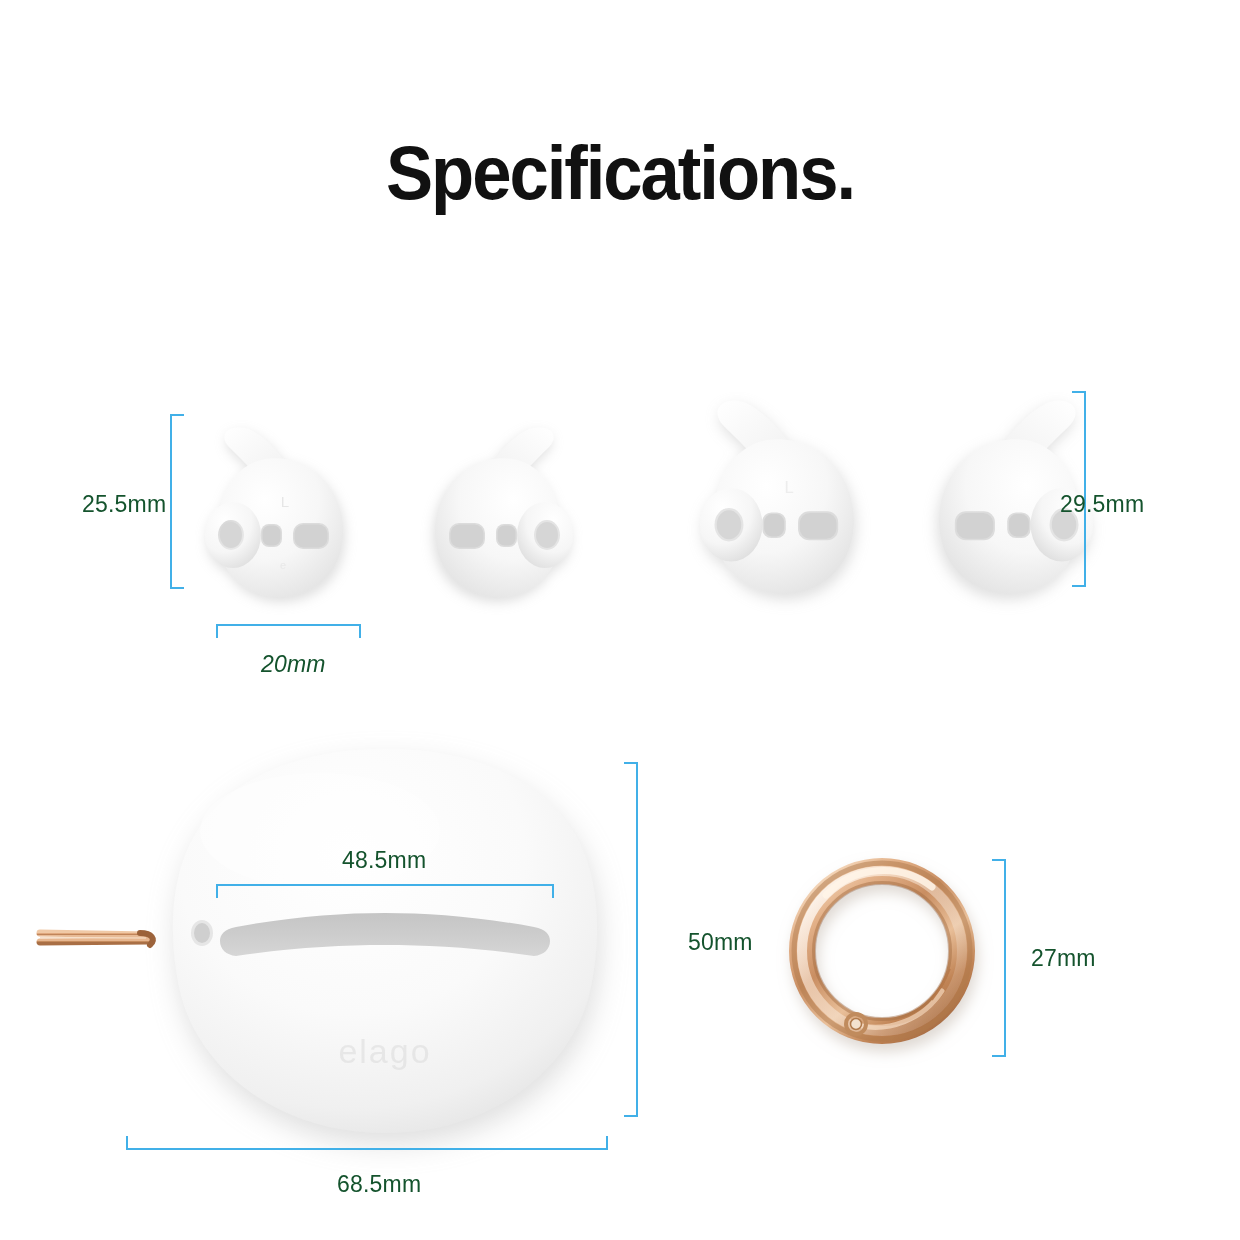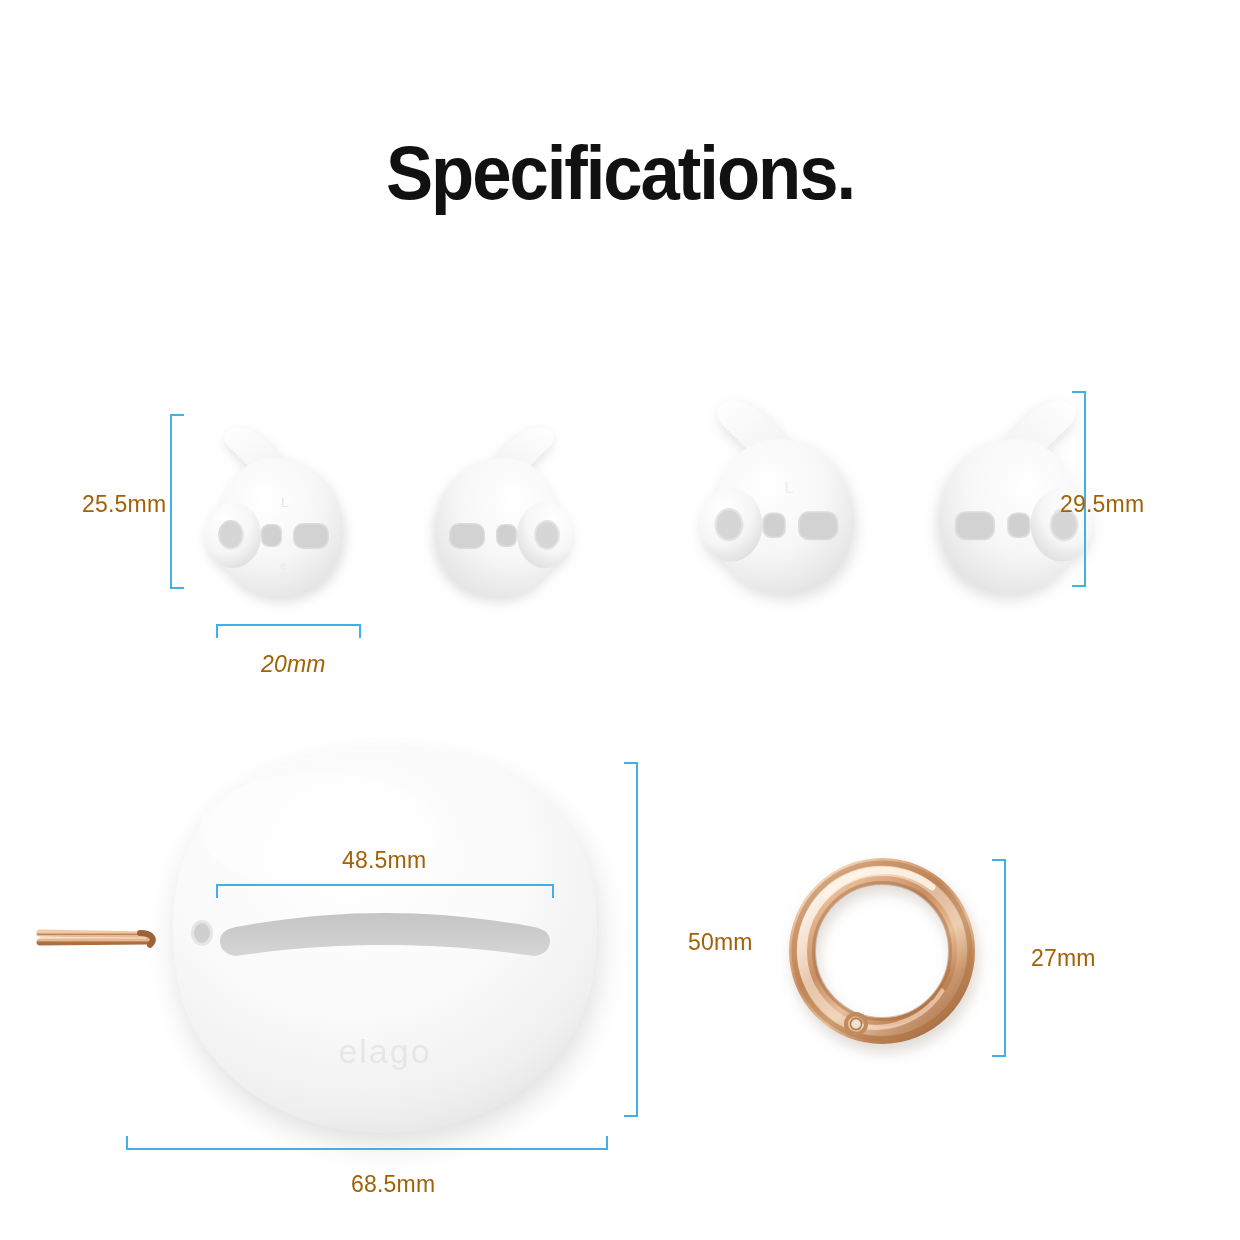--- a/index.html
+++ b/index.html
@@ -29,21 +29,21 @@
     font-weight: bold;
     letter-spacing: -2.2px;
     color: #111111;
     transform: scaleX(0.93);
     transform-origin: center top;
   }
 
   
   .dim-label {
     position: absolute;
-    color: #a16207;
+    color: #14532d;
     font-family: "Liberation Sans", sans-serif;
     font-size: 23px;
     letter-spacing: 0.2px;
     white-space: nowrap;
   }
 
   
   .bracket {
     position: absolute;
   }
@@ -371,21 +371,21 @@
     <div class="tick top"></div>
     <div class="tick bot"></div>
   </div>
   <div class="dim-label" style="left:688px; top:900px;">50mm</div>
 
   <div class="bracket bracket-h ticks-up" style="left:126px; top:1107px; width:482px; height:14px;">
     <div class="stem" style="top:auto; bottom:0;"></div>
     <div class="tick lft"></div>
     <div class="tick rgt"></div>
   </div>
-  <div class="dim-label" style="left:351px; top:1142px;">68.5mm</div>
+  <div class="dim-label" style="left:337px; top:1142px;">68.5mm</div>
 
   <div class="product" style="left:782px; top:822px;">
     <svg width="200" height="200" viewBox="0 0 200 200">
       <defs>
         <linearGradient id="goldOuter" x1="12%" y1="0%" x2="88%" y2="100%">
           <stop offset="0%" stop-color="#f7ddc2"></stop>
           <stop offset="18%" stop-color="#e3b189"></stop>
           <stop offset="40%" stop-color="#c98e62"></stop>
           <stop offset="62%" stop-color="#e9bf99"></stop>
           <stop offset="82%" stop-color="#c08354"></stop>

